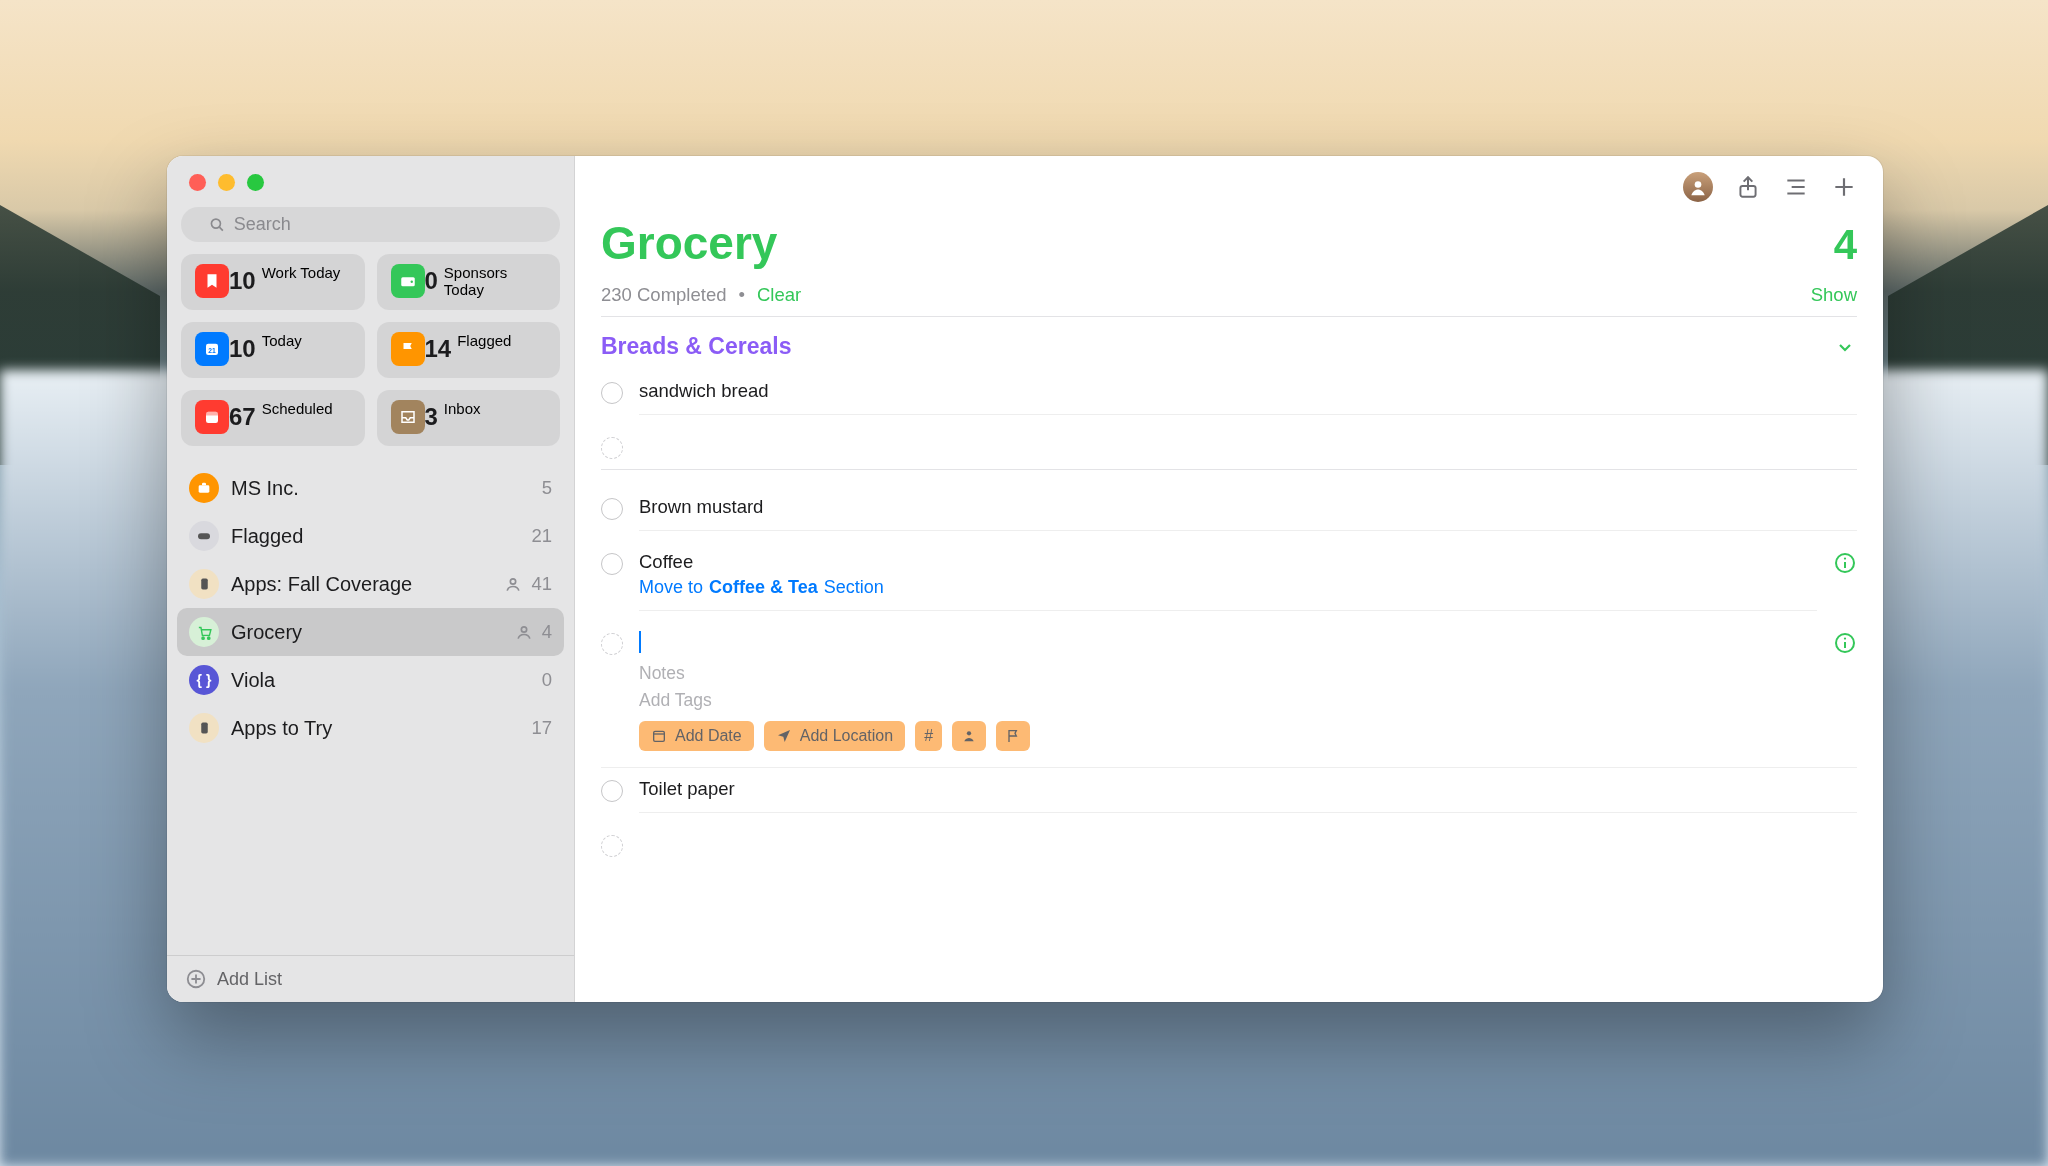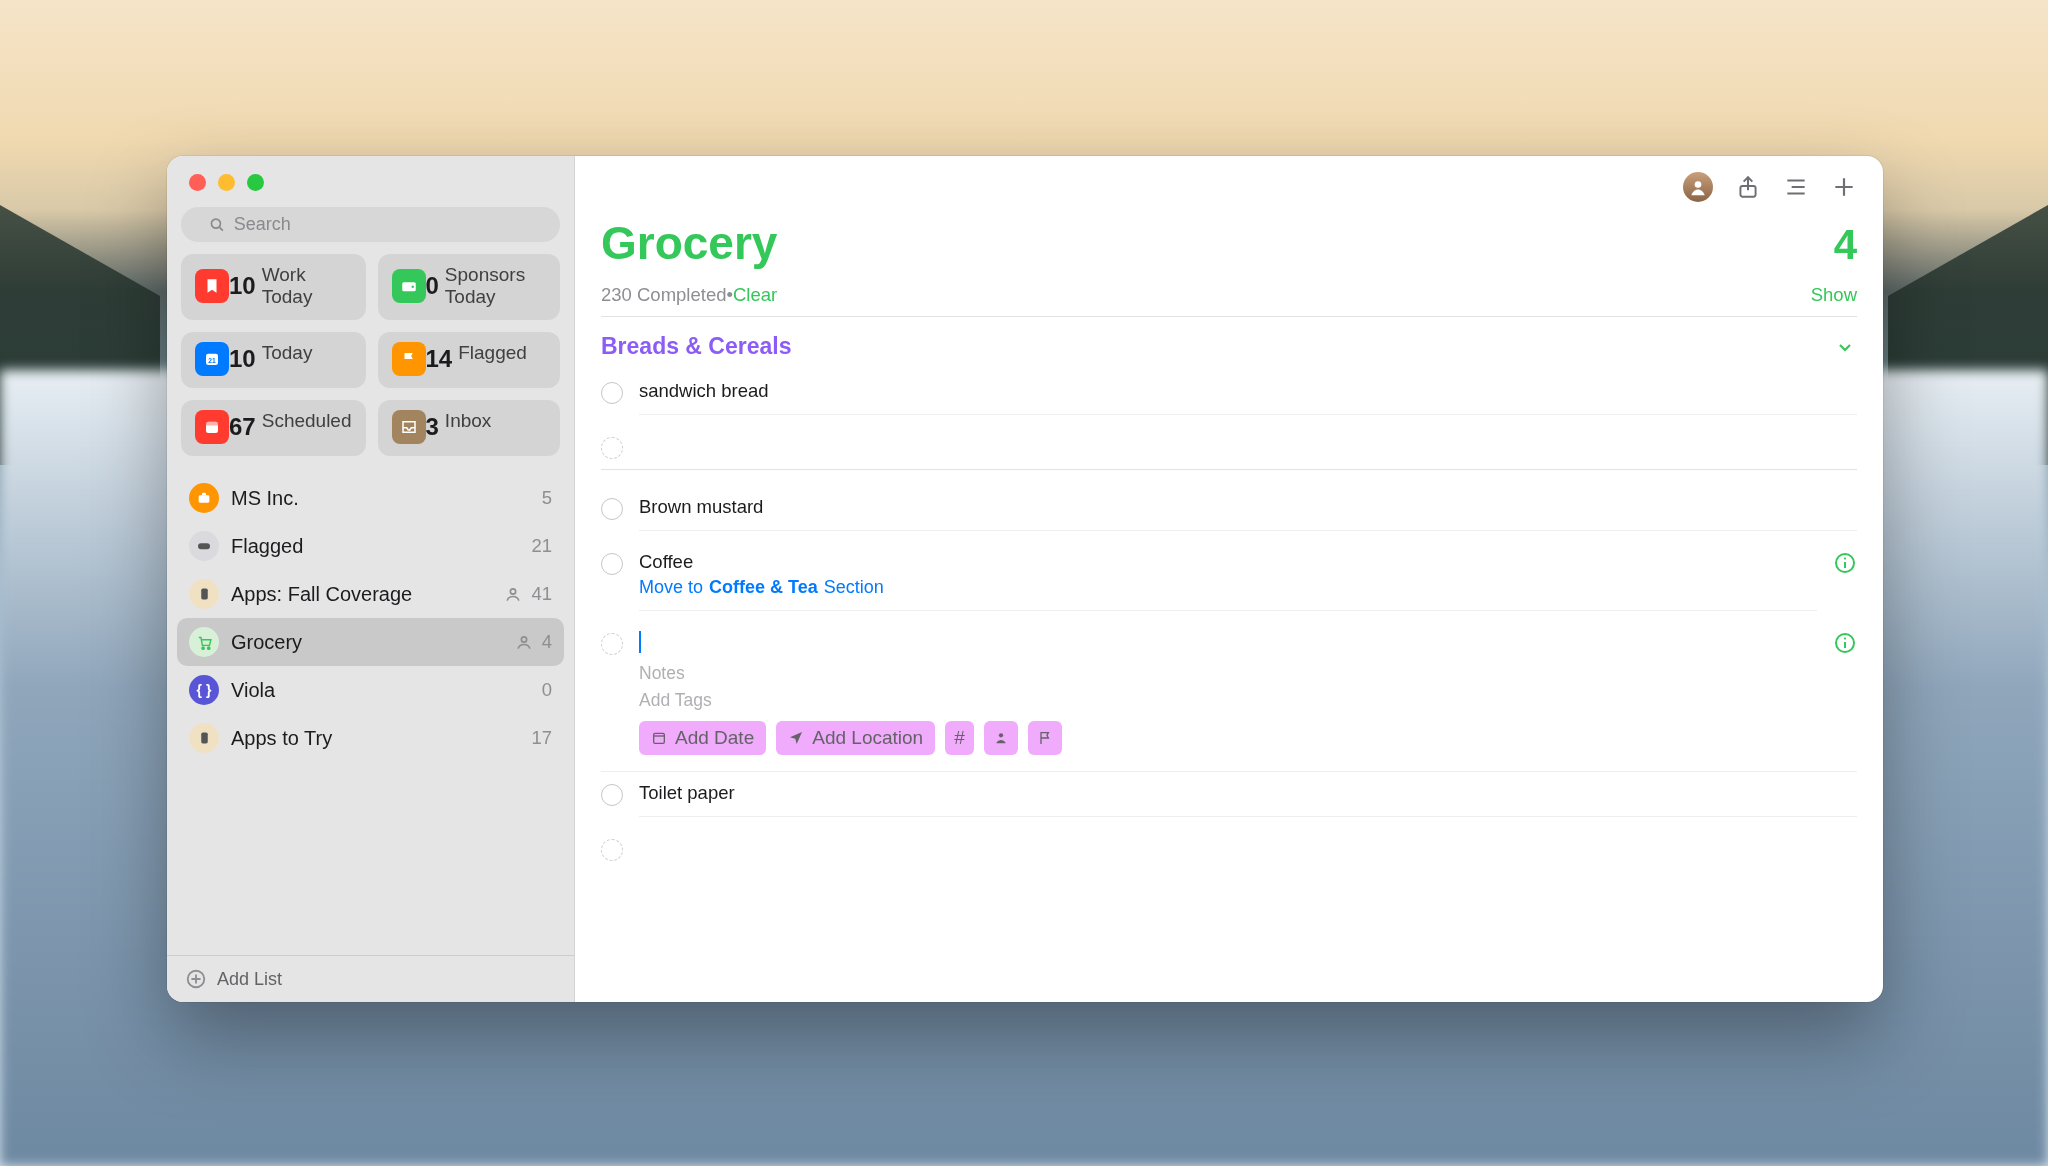--- a/index.html
+++ b/index.html
@@ -53,21 +53,21 @@
   .smart-grid { display: grid; grid-template-columns: 1fr 1fr; gap: 12px; padding: 0 14px 12px; }
   .smart-card {
     background: rgba(0,0,0,0.07);
     border-radius: 12px; padding: 10px 14px 12px;
     display: flex; gap: 6px;
     cursor: pointer;
   }
   .smart-top { display: flex; justify-content: space-between; align-items: center; }
   .smart-icon { width: 34px; height: 34px; border-radius: 8px; display: flex; align-items: center; justify-content: center; color: #fff; font-size: 18px; }
   .smart-count { font-size: 24px; font-weight: 700; color: #1c1c1e; }
-  .smart-label { font-size: 19px; color: #404040; font-weight: 500; }
+  .smart-label { font-size: 15px; color: #000000; font-weight: 500; }
 
   .list-rows { padding: 6px 10px 0; flex: 1; overflow: hidden; }
   .list-row {
     display: flex; align-items: center; gap: 12px;
     padding: 9px 12px; border-radius: 10px; cursor: pointer;
   }
   .list-row.selected { background: rgba(0,0,0,0.12); }
   .list-icon { width: 30px; height: 30px; border-radius: 50%; display: flex; align-items: center; justify-content: center; color: #fff; font-size: 15px; flex-shrink: 0; }
   .list-name { flex: 1; font-size: 20px; color: #1c1c1e; }
   .list-meta { display: flex; align-items: center; gap: 8px; color: #8e8e93; font-size: 18.5px; }
@@ -80,21 +80,21 @@
   .main { flex: 1; display: flex; flex-direction: column; min-width: 0; }
   .toolbar { display: flex; align-items: center; justify-content: flex-end; gap: 22px; padding: 16px 26px 6px; }
   .avatar { width: 30px; height: 30px; border-radius: 50%; background: linear-gradient(180deg,#c9a07a,#8b6346); display:flex;align-items:center;justify-content:center;color:#fff;font-size:14px; }
   .tb-icon { width: 26px; height: 26px; color: #6e6e73; cursor: pointer; }
 
   .content { padding: 8px 26px 0; flex: 1; overflow: hidden; position: relative; }
   .title-row { display: flex; justify-content: space-between; align-items: baseline; }
   .list-title { font-size: 46px; font-weight: 800; }
   .list-count { font-size: 42px; font-weight: 800; }
   .sub-row { display: flex; justify-content: space-between; align-items: center; padding: 14px 0 10px; }
-  .sub-left { display: flex; color: #8e8e93; font-size: 18.5px; align-items:center;}
+  .sub-left { display: flex; gap: 12px; color: #8e8e93; font-size: 18.5px; align-items:center;}
   .sub-left .dotsep { color: #8e8e93; }
   .link { color: #34c759; cursor: pointer; font-size:18.5px;}
 
   .section { border-top: 1px solid #e3e3e6; padding-top: 16px; }
   .section-header { display: flex; justify-content: space-between; align-items: center; padding-bottom: 10px; }
   .section-title { font-size: 23px; font-weight: 700; color: #8b5cf6; }
   .chev { color: #34c759; width: 24px; height: 24px; cursor: pointer; }
 
   .reminder { display: flex; align-items: flex-start; gap: 16px; padding: 10px 0; }
   .reminder + .reminder { border-top: none; }
@@ -105,21 +105,21 @@
   .reminder-text { font-size: 18.5px; color: #1c1c1e; }
   .suggestion { font-size: 18px; color: #007aff; display:flex; gap:6px; margin-top:4px; cursor:pointer; flex-wrap:wrap;}
   .suggestion strong { font-weight: 600; }
   .info-btn { width: 24px; height: 24px; color: #34c759; cursor: pointer; flex-shrink: 0; }
 
   
   .editor-body { flex:1; }
   .editor-title { display:inline-block; min-width:6px; height:22px; border-left:2px solid #007aff; }
   .editor-sub { color:#b0b0b4; font-size:17.5px; margin-top:6px; }
   .editor-actions { display:flex; gap:10px; margin-top:10px; flex-wrap:wrap;}
-  .pill { background:#f0abfc; border-radius:6px; padding:6px 12px; display:flex; align-items:center; gap:8px; color:#636366; font-size:19px; cursor:pointer; }
+  .pill { background:#fdba74; border-radius:6px; padding:6px 12px; display:flex; align-items:center; gap:8px; color:#636366; font-size:16px; cursor:pointer; }
   .pill.small { padding:6px 9px; }
   .pill svg { width:16px;height:16px; }
 
   svg { display: block; }
 </style>
 </head>
 <body>
 
 <div class="bg-mountain bg-m-left"></div>
 <div class="bg-mountain bg-m-right"></div>

